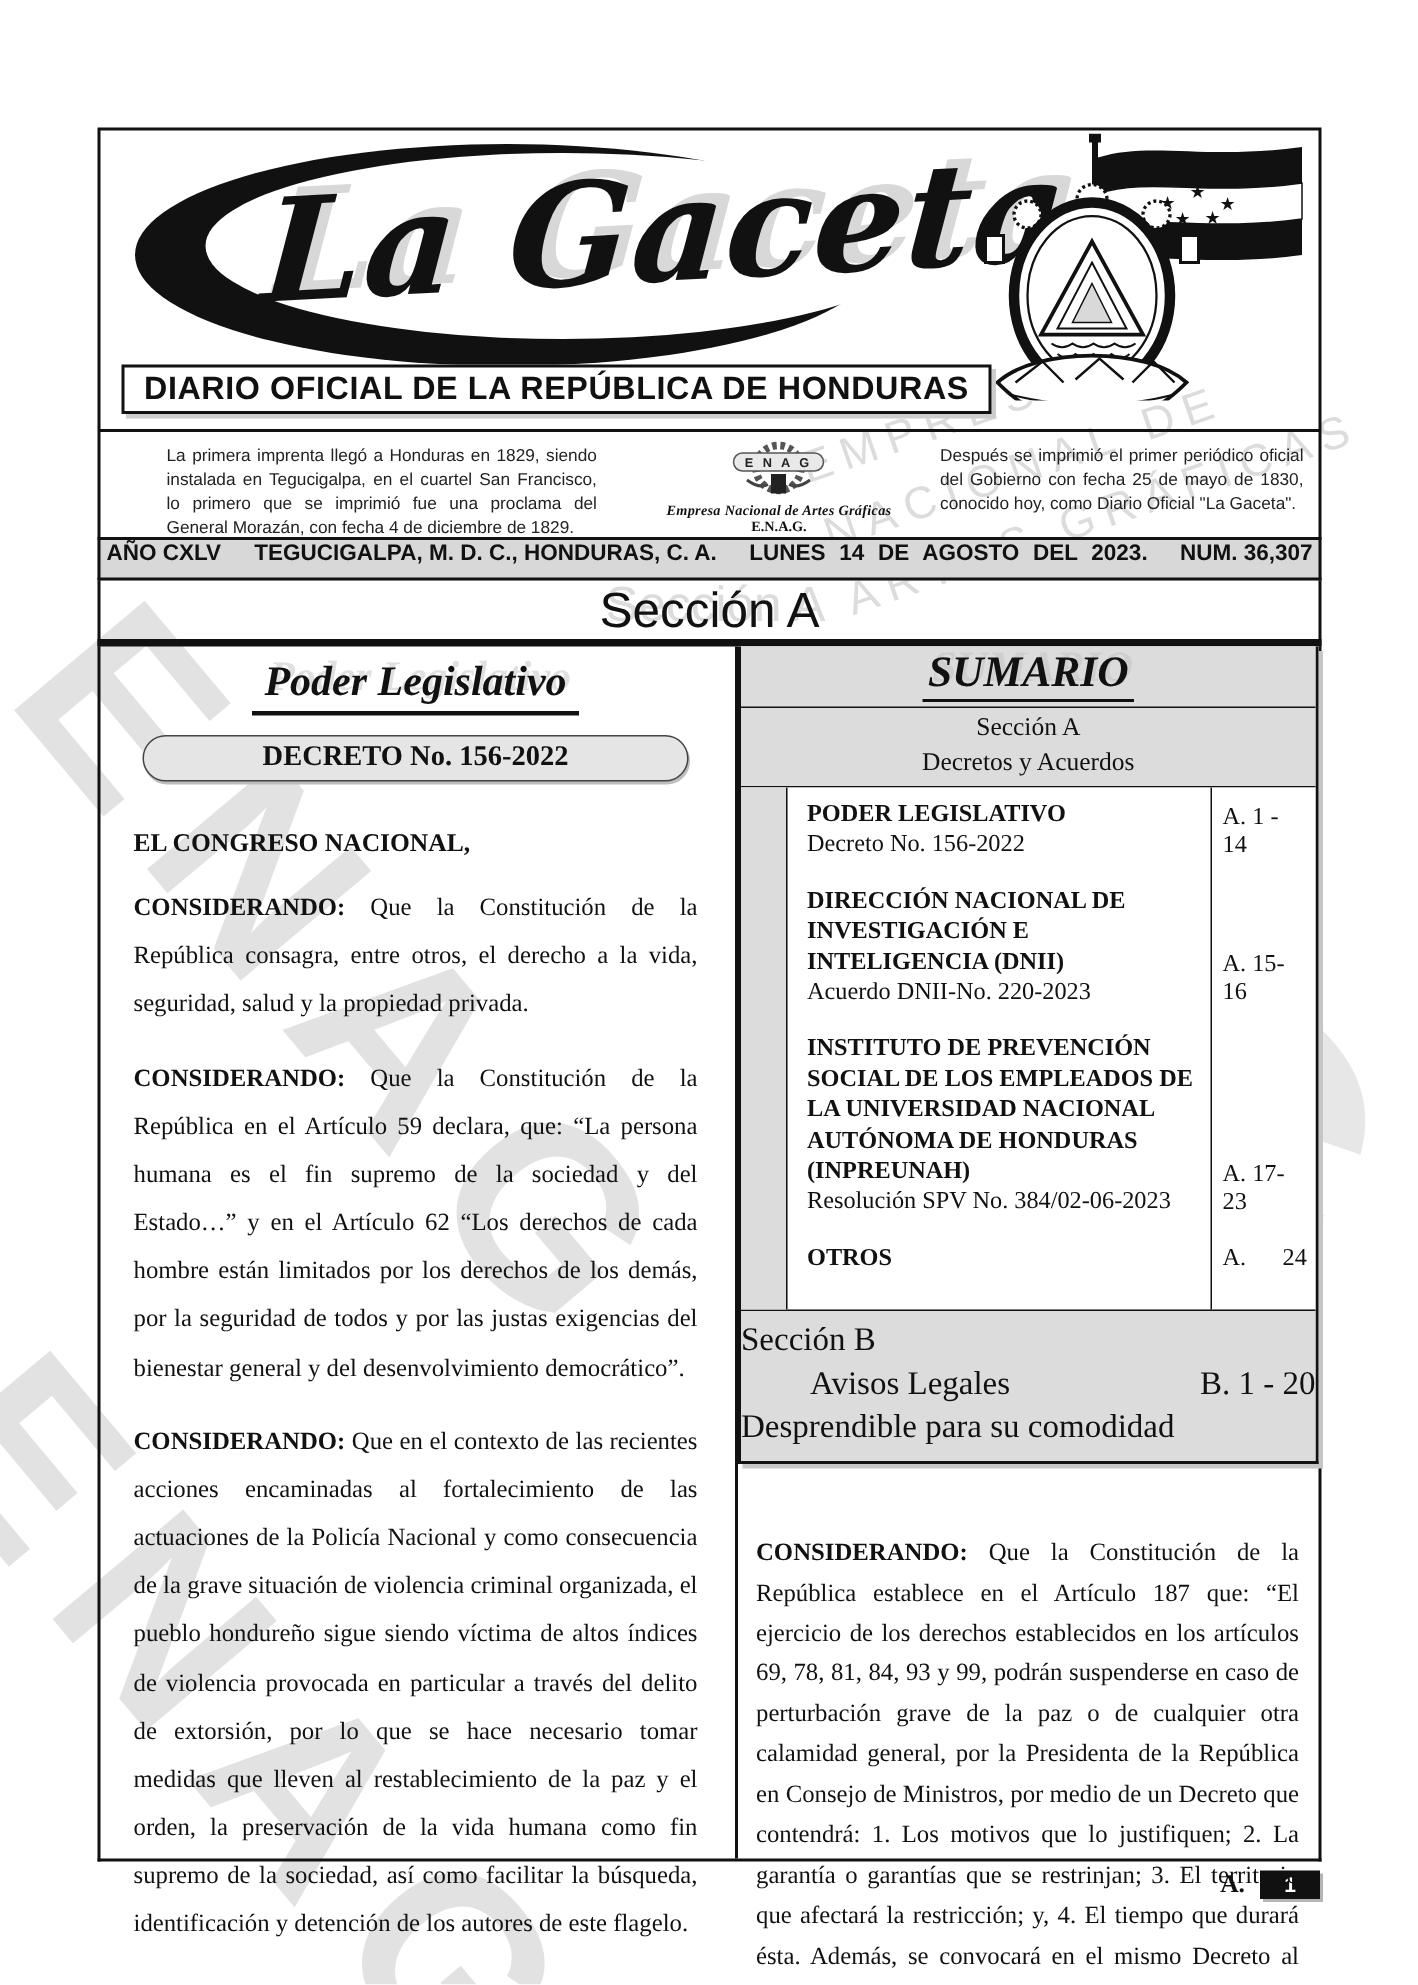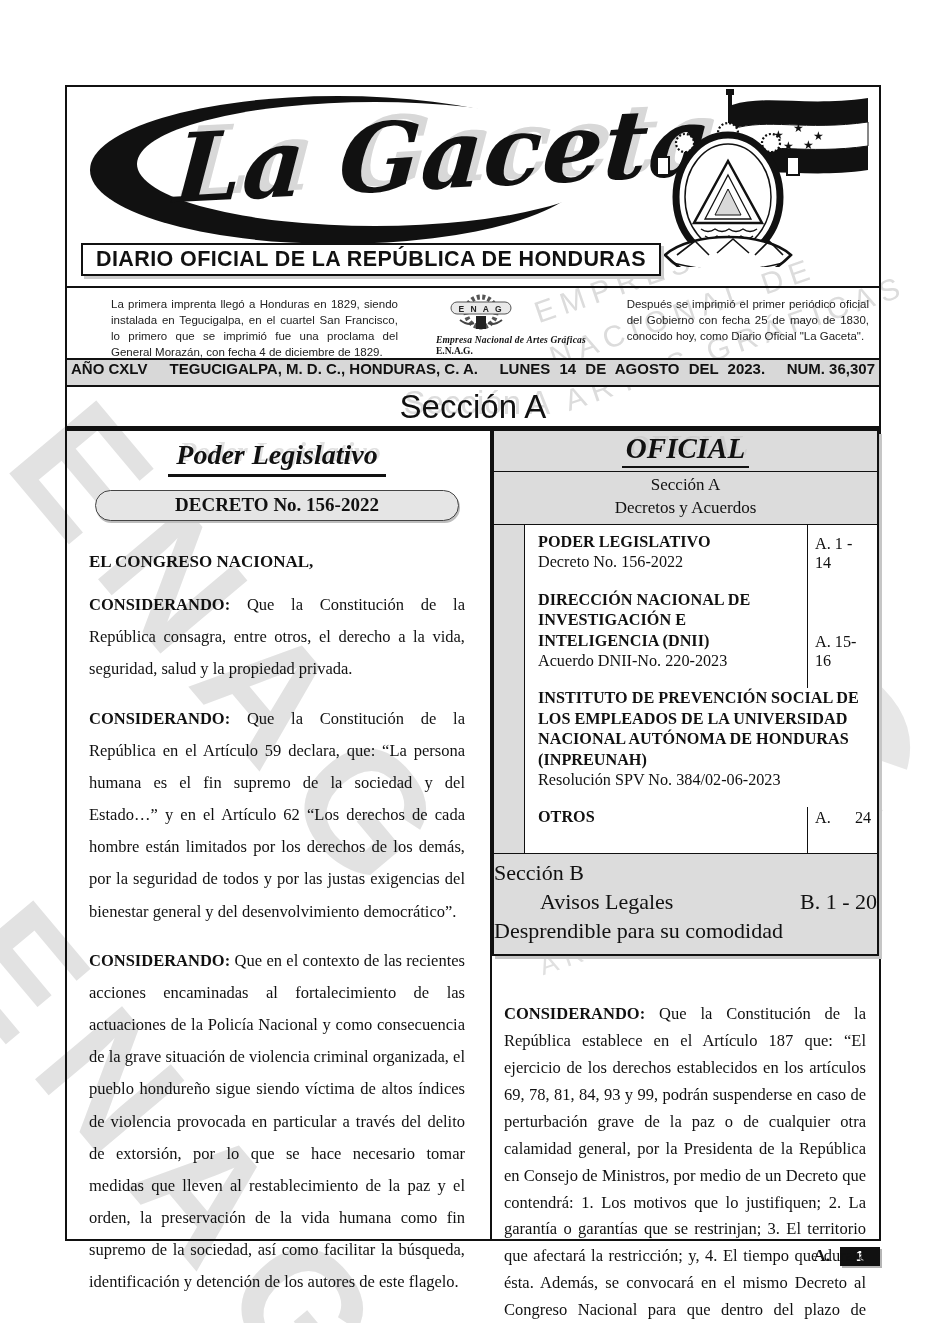--- a/index.html
+++ b/index.html
@@ -26,21 +26,21 @@
   .diario-box{position:absolute;left:14px;bottom:10px;border:2.5px solid #111;background:#fff;
               box-shadow:3px 3px 0 #cccccc;padding:2px 13px;font-family:"Liberation Sans",sans-serif;
               font-weight:bold;font-size:21.5px;letter-spacing:0.4px;white-space:nowrap;}
   .arms{position:absolute;right:6px;top:2px;}
   
   .history{display:flex;border:2px solid #111;border-top:none;box-sizing:border-box;height:72px;
            padding:9px 10px 6px 44px;background:transparent;gap:24px;}
   .history p{margin:0;font-family:"Liberation Sans",sans-serif;font-size:11.5px;line-height:1.38;
              text-align:justify;color:#222;}
   .hist-left{width:296px;}
-  .enag-emblem{width:172px;margin-left:14px;margin-top:-4px;}
+  .enag-emblem{width:172px;margin-left:14px;text-align:center;margin-top:-4px;}
   .enag-line1{font-size:9.5px;font-weight:bold;font-style:italic;margin-top:-2px;letter-spacing:0.2px;}
   .enag-line2{font-size:9.5px;font-weight:bold;margin-top:1px;}
   .hist-right{width:250px;margin-left:70px;margin-top:4px;}
   
   .dateline{display:flex;justify-content:space-between;align-items:flex-start;border:2px solid #111;border-top:none;
             background:#d8d8d8;height:27px;padding:0 4px;box-sizing:border-box;
             font-family:"Liberation Sans",sans-serif;font-weight:bold;font-size:15px;}
   .dl-left span + span{margin-left:18px;}
   .dl-date{word-spacing:5px;}
   
@@ -201,21 +201,21 @@
           <span class="b">CONSIDERANDO:</span><span> Que la Constitución de la República en el Artículo 59 declara, que: “La persona humana es el fin supremo de la sociedad y del Estado…” y en el Artículo 62 “Los derechos de cada hombre están limitados por los derechos de los demás, por la seguridad de todos y por las justas exigencias del bienestar general y del desenvolvimiento democrático”.</span>
         </p>
         <p class="body">
           <span class="b">CONSIDERANDO:</span><span> Que en el contexto de las recientes acciones encaminadas al fortalecimiento de las actuaciones de la Policía Nacional y como consecuencia de la grave situación de violencia criminal organizada, el pueblo hondureño sigue siendo víctima de altos índices de violencia provocada en particular a través del delito de extorsión, por lo que se hace necesario tomar medidas que lleven al restablecimiento de la paz y el orden, la preservación de la vida humana como fin supremo de la sociedad, así como facilitar la búsqueda, identificación y detención de los autores de este flagelo.</span>
         </p>
       </div>
 
       <div class="col-right">
         <div class="sumario">
           <div class="s-header">
-            <span>OFICIAL</span>
+            <span>SUMARIO</span>
           </div>
           <div class="s-subheader">
             <div>Sección A</div>
             <div>Decretos y Acuerdos</div>
           </div>
           <div class="s-body">
             <div class="s-gutter"></div>
             <div class="s-entries">
               <div class="s-entry">
                 <div class="s-text">
@@ -229,20 +229,21 @@
                   <div class="s-title">DIRECCIÓN NACIONAL DE INVESTIGACIÓN E INTELIGENCIA (DNII)</div>
                   <div class="s-sub">Acuerdo  DNII-No. 220-2023</div>
                 </div>
                 <div class="s-pages">A. 15-16</div>
               </div>
               <div class="s-entry">
                 <div class="s-text">
                   <div class="s-title">INSTITUTO DE PREVENCIÓN SOCIAL DE LOS EMPLEADOS DE LA UNIVERSIDAD NACIONAL AUTÓNOMA DE HONDURAS (INPREUNAH)</div>
                   <div class="s-sub">Resolución SPV No. 384/02-06-2023</div>
                 </div>
+                <div class="s-pages">A. 17-23</div>
               </div>
               <div class="s-entry last">
                 <div class="s-text">
                   <div class="s-title">OTROS</div>
                 </div>
                 <div class="s-pages">A.&nbsp;&nbsp;&nbsp;&nbsp;&nbsp;&nbsp;24</div>
               </div>
               <div class="s-entry fill">
                 <div class="s-text"></div>
                 <div class="s-pages"></div>

